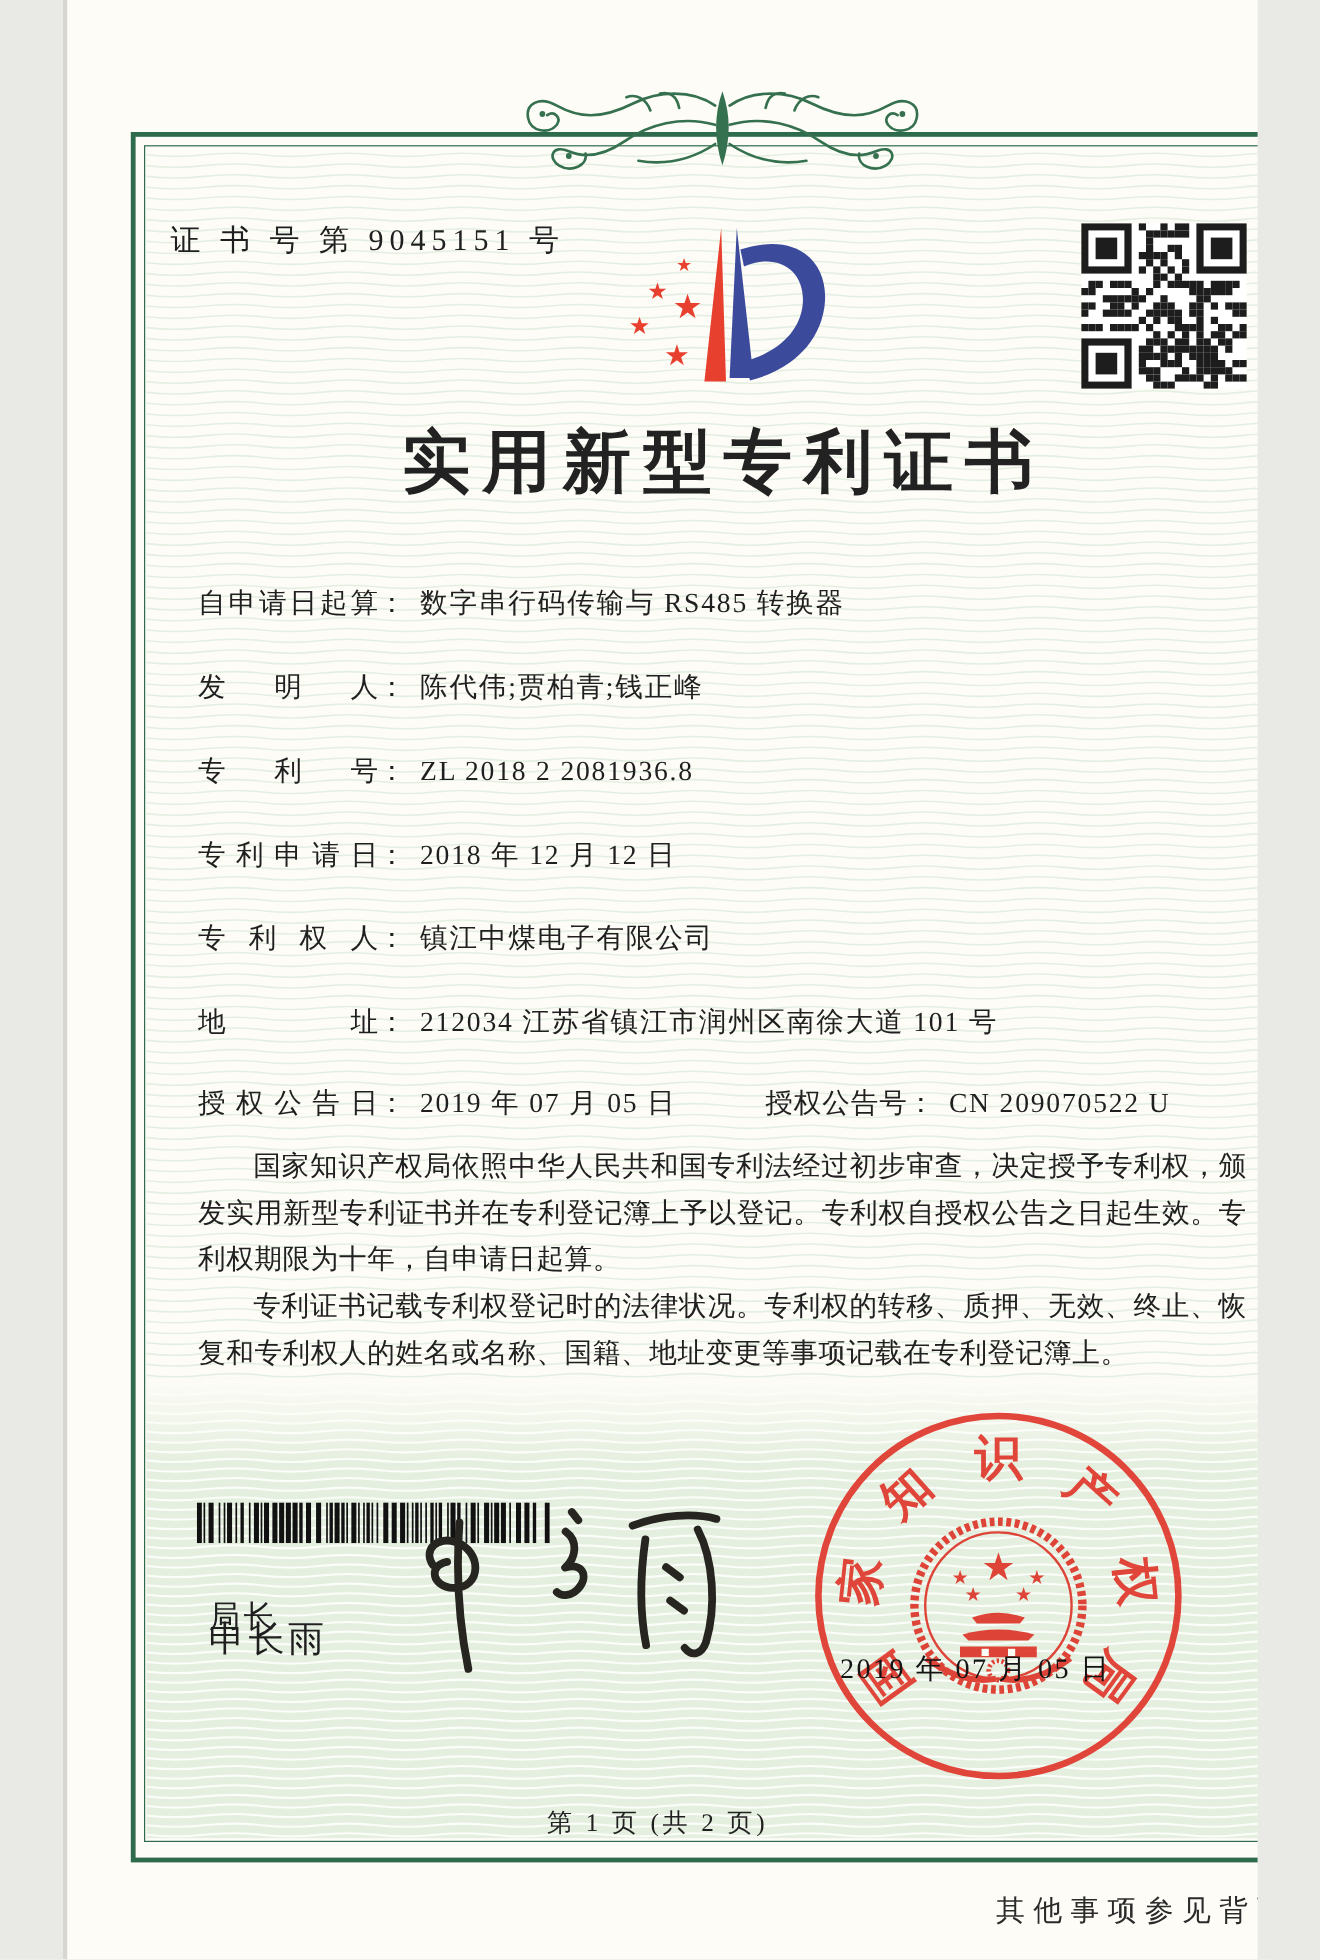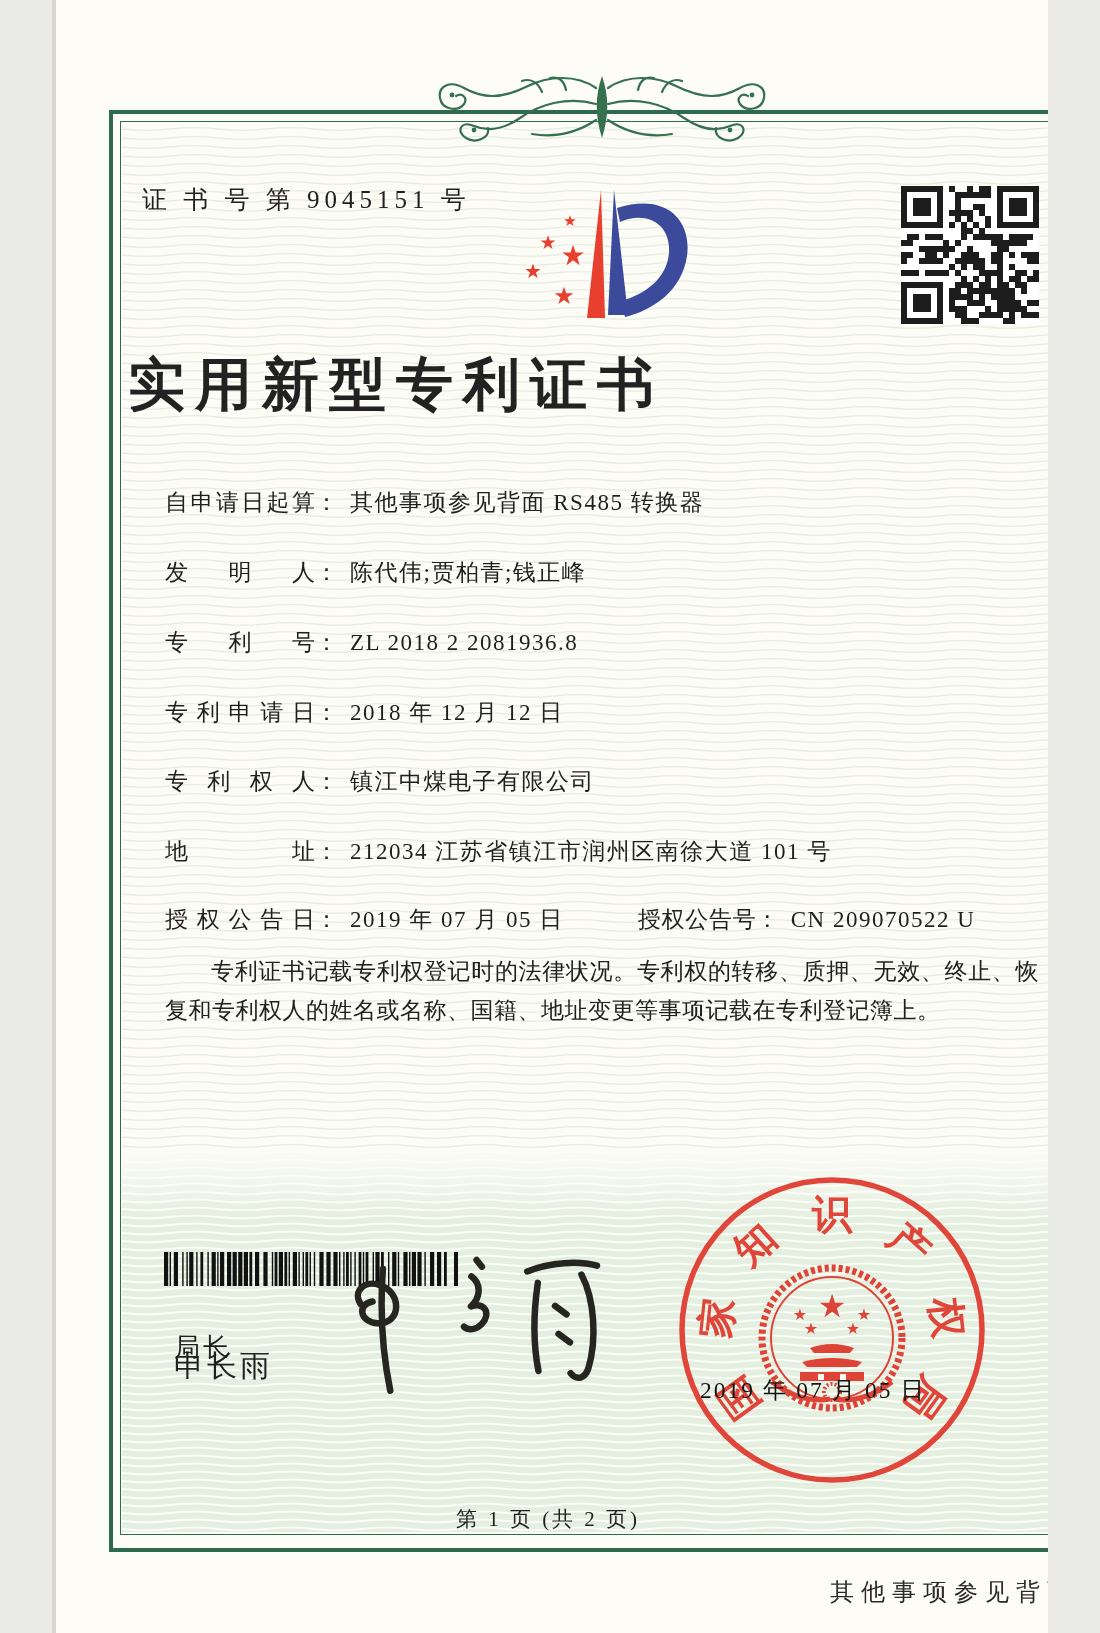--- a/index.html
+++ b/index.html
@@ -12,21 +12,21 @@
   
   .frame-outer{position:absolute;left:57px;top:110px;width:978px;height:1434px;
     border:4px solid #2e6a4c;}
   .frame-inner{position:absolute;left:68px;top:121px;width:956px;height:1412px;
     border:1px solid #2e6a4c;}
   .waves{position:absolute;left:70px;top:123px;z-index:0;}
   .ornament{position:absolute;left:378px;top:68px;z-index:3;}
   .cert-no{position:absolute;left:90px;top:183px;font-size:25px;letter-spacing:5px;z-index:2;}
   .logo{position:absolute;left:452px;top:176px;z-index:2;}
   .qr{position:absolute;left:849px;top:186px;z-index:2;}
-  .doc-title{position:absolute;left:76px;top:347px;width:950px;
+  .doc-title{position:absolute;left:76px;top:347px;width:950px;text-align:center;
     font-size:57px;font-weight:bold;letter-spacing:10px;z-index:2;color:#222;}
   .fields{position:absolute;left:113px;top:0;width:880px;z-index:2;}
   .frow{position:absolute;left:0;font-size:23px;white-space:nowrap;}
   .flabel{display:inline-block;width:150px;text-align:justify;text-align-last:justify;
     vertical-align:bottom;}
   .fcolon{display:inline-block;margin-right:12px;}
   .fvalue{letter-spacing:1.5px;}
   .fpair2{margin-left:74px;}
   .fpair2 .flabel{width:118px;}
   .body-text{position:absolute;left:113px;top:952px;width:874px;font-size:23px;
@@ -288,21 +288,21 @@
       <rect x="66" y="132" width="6" height="6" fill="#1d1d1d"></rect>
       <rect x="72" y="132" width="6" height="6" fill="#1d1d1d"></rect>
       <rect x="102" y="132" width="6" height="6" fill="#1d1d1d"></rect>
       <rect x="108" y="132" width="6" height="6" fill="#1d1d1d"></rect>
     </svg>
 
   <div class="doc-title">实用新型专利证书</div>
 
   <div class="fields">
     <div class="frow" style="top:487px">
-      <span class="flabel">自申请日起算</span><span class="fcolon">：</span><span class="fvalue">其他事项参见背面 RS485 转换器</span>
+      <span class="flabel">自申请日起算</span><span class="fcolon">：</span><span class="fvalue">数字串行码传输与 RS485 转换器</span>
     </div>
     <div class="frow" style="top:557px">
       <span class="flabel">发明人</span><span class="fcolon">：</span><span class="fvalue">陈代伟;贾柏青;钱正峰</span>
     </div>
     <div class="frow" style="top:627px">
       <span class="flabel">专利号</span><span class="fcolon">：</span><span class="fvalue">ZL 2018 2 2081936.8</span>
     </div>
     <div class="frow" style="top:697px">
       <span class="flabel">专利申请日</span><span class="fcolon">：</span><span class="fvalue">2018 年 12 月 12 日</span>
     </div>
@@ -311,20 +311,21 @@
     </div>
     <div class="frow" style="top:836px">
       <span class="flabel">地址</span><span class="fcolon">：</span><span class="fvalue">212034 江苏省镇江市润州区南徐大道 101 号</span>
     </div>
     <div class="frow" style="top:904px">
       <span class="flabel">授权公告日</span><span class="fcolon">：</span><span class="fvalue">2019 年 07 月 05 日</span><span class="fpair2"><span class="flabel">授权公告号</span><span class="fcolon">：</span><span class="fvalue">CN 209070522 U</span></span>
     </div>
   </div>
 
   <div class="body-text">
+    <p>国家知识产权局依照中华人民共和国专利法经过初步审查，决定授予专利权，颁发实用新型专利证书并在专利登记簿上予以登记。专利权自授权公告之日起生效。专利权期限为十年，自申请日起算。</p>
     <p>专利证书记载专利权登记时的法律状况。专利权的转移、质押、无效、终止、恢复和专利权人的姓名或名称、国籍、地址变更等事项记载在专利登记簿上。</p>
   </div>
 
   <svg class="barcode" id="barcode-svg" width="298" height="34">
       <rect x="0" y="0" width="4.199999999999999" height="34" fill="#111"></rect>
       <rect x="5.6" y="0" width="1.4" height="34" fill="#111"></rect>
       <rect x="9.8" y="0" width="4.199999999999999" height="34" fill="#111"></rect>
       <rect x="18.2" y="0" width="1.4" height="34" fill="#111"></rect>
       <rect x="22.4" y="0" width="1.4" height="34" fill="#111"></rect>
       <rect x="25.2" y="0" width="4.199999999999999" height="34" fill="#111"></rect>

